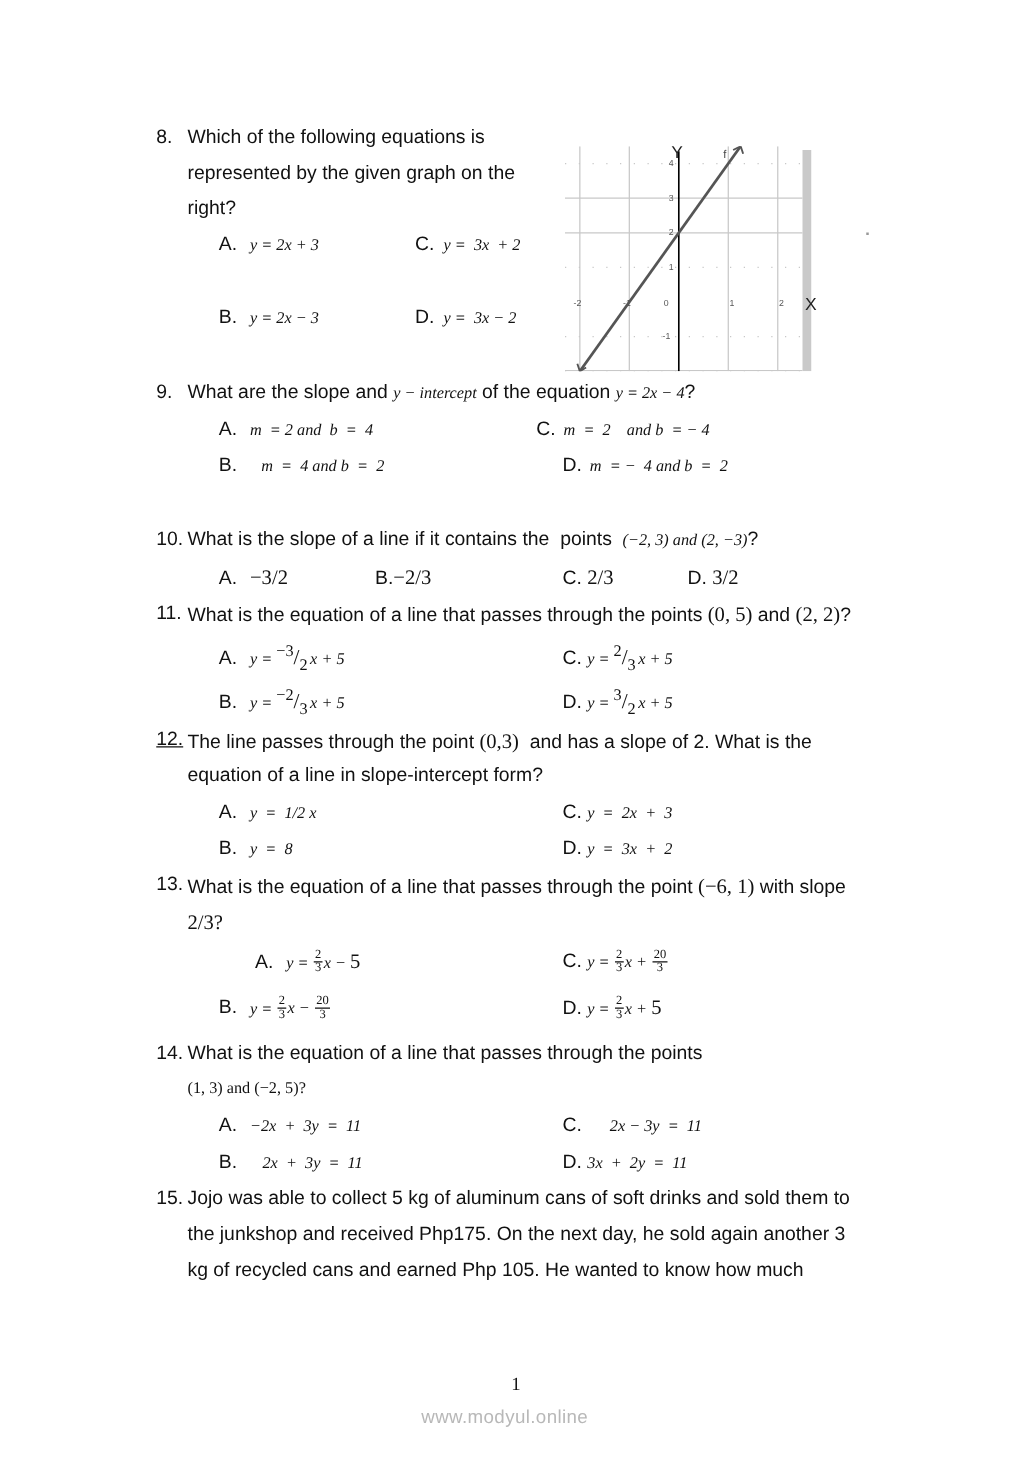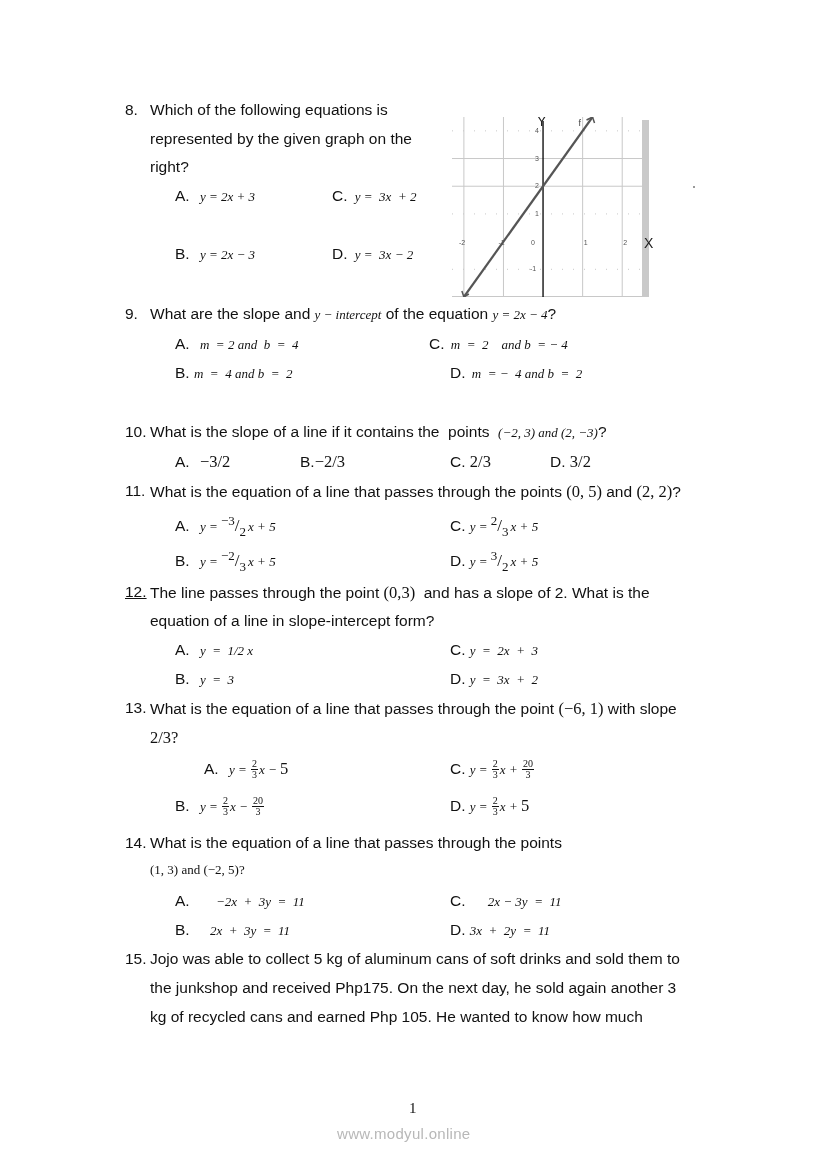--- a/index.html
+++ b/index.html
@@ -95,21 +95,21 @@
   <span class="abs" style="left:175px;top:335px;">
     <span>A.</span>
     <span class="m" style="margin-left:6px;white-space:pre;">m  = 2 and  b  =  4</span>
   </span>
   <span class="abs" style="left:429px;top:335px;">
     <span>C.</span>
     <span class="m" style="margin-left:2px;white-space:pre;">m  =  2    and b  = − 4</span>
   </span>
   <span class="abs" style="left:175px;top:364px;">
     <span>B.</span>
-    <span class="m" style="margin-left:0;white-space:pre;">m  =  4 and b  =  2</span>
+    <span class="m" style="margin-left:15px;white-space:pre;">m  =  4 and b  =  2</span>
   </span>
   <span class="abs" style="left:450px;top:364px;">
     <span>D.</span>
     <span class="m" style="margin-left:2px;white-space:pre;">m  = −  4 and b  =  2</span>
   </span>
 </div>
 
 <div>
   <span class="abs" style="left:125px;top:423px;">10.</span>
   <span class="abs" style="left:150px;top:423px;white-space:pre;"><span>What is the slope of a line if it contains the  points  </span><span class="m">(−2, 3) and (2, −3)</span><span>?</span></span>
@@ -159,21 +159,21 @@
   <span class="abs" style="left:175px;top:641px;">
     <span>A.</span>
     <span class="m" style="margin-left:6px;white-space:pre;">y  =  1/2 x</span>
   </span>
   <span class="abs" style="left:450px;top:641px;">
     <span>C.</span>
     <span class="m" style="white-space:pre;">y  =  2x  +  3</span>
   </span>
   <span class="abs" style="left:175px;top:670px;">
     <span>B.</span>
-    <span class="m" style="margin-left:6px;white-space:pre;">y  =  3</span>
+    <span class="m" style="margin-left:6px;white-space:pre;">y  =  8</span>
   </span>
   <span class="abs" style="left:450px;top:670px;">
     <span>D.</span>
     <span class="m" style="white-space:pre;">y  =  3x  +  2</span>
   </span>
 </div>
 
 <div>
   <span class="abs" style="left:125px;top:699px;">13.</span>
   <span class="abs" style="left:150px;top:699px;"><span>What is the equation of a line that passes through the point </span><span class="mn">(−6, 1)</span><span> with slope</span></span>
@@ -196,21 +196,21 @@
     <span class="m" style="white-space:pre;">y = </span><span class="frac"><span class="num">2</span><span class="den">3</span></span><span class="m" style="white-space:pre;">x + </span><span class="mn">5</span>
   </span>
 </div>
 
 <div>
   <span class="abs" style="left:125px;top:834px;">14.</span>
   <span class="abs" style="left:150px;top:834px;">What is the equation of a line that passes through the points</span>
   <span class="abs m" style="left:150px;top:862px;font-style:normal;">(1, 3) and (−2, 5)?</span>
   <span class="abs" style="left:175px;top:892px;">
     <span>A.</span>
-    <span class="m" style="margin-left:22px;white-space:pre;">−2x  +  3y  =  11</span>
+    <span class="m" style="margin-left:6px;white-space:pre;">−2x  +  3y  =  11</span>
   </span>
   <span class="abs" style="left:450px;top:892px;">
     <span>C.</span>
     <span class="m" style="margin-left:18px;white-space:pre;">2x − 3y  =  11</span>
   </span>
   <span class="abs" style="left:175px;top:921px;">
     <span>B.</span>
     <span class="m" style="margin-left:16px;white-space:pre;">2x  +  3y  =  11</span>
   </span>
   <span class="abs" style="left:450px;top:921px;">

